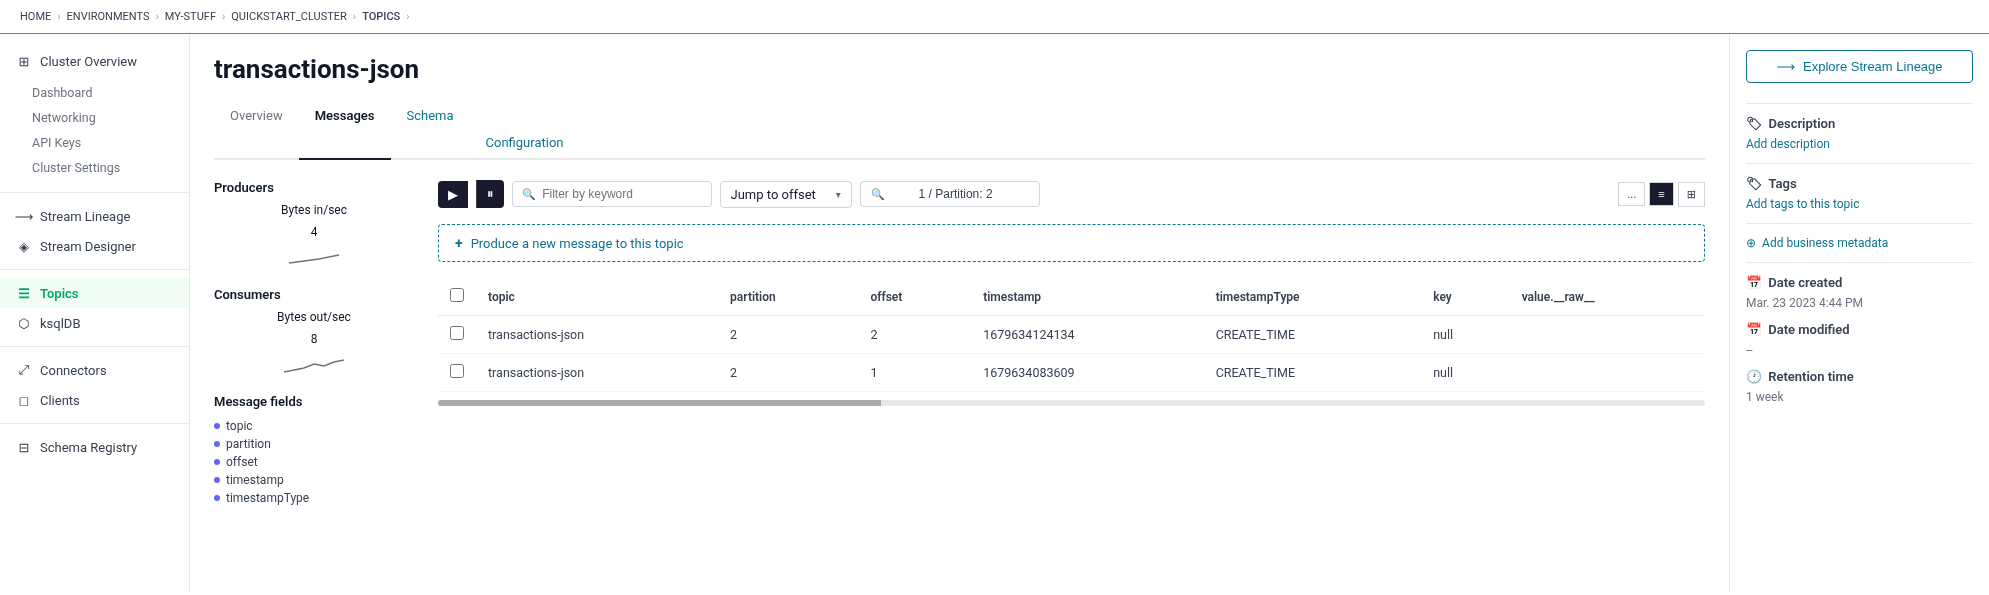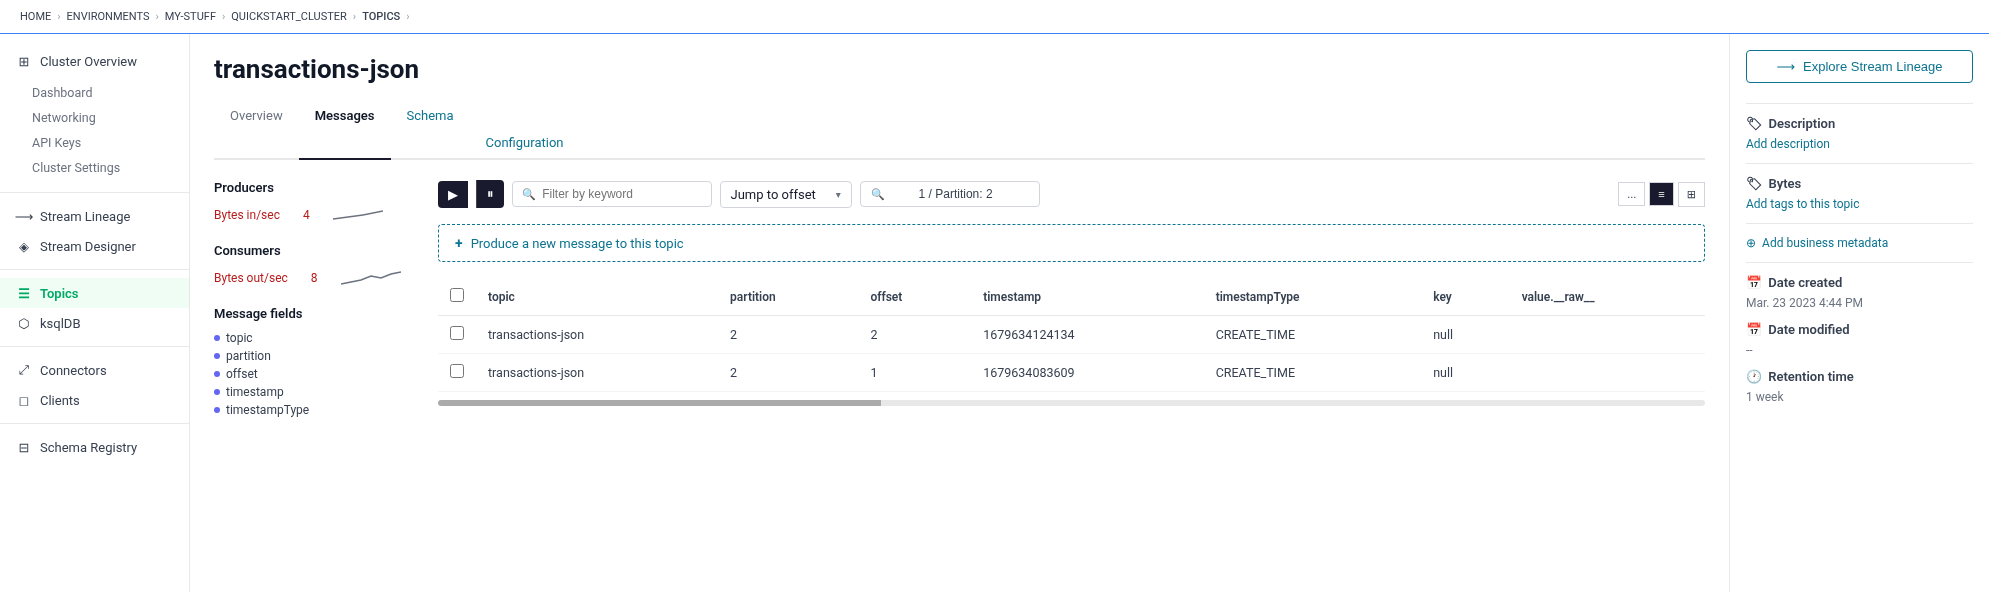--- a/index.html
+++ b/index.html
@@ -46,21 +46,21 @@
     
     .tabs { display: flex; border-bottom: 2px solid #e8e8e8; margin-bottom: 20px; gap: 0; }
     .tab {
       padding: 8px 16px; cursor: pointer; font-size: 13px;
       color: #6b7280; border-bottom: 2px solid transparent; margin-bottom: -2px;
     }
     .tab.active { color: #0d6efd; border-bottom-color: #1a1a2e; font-weight: 600; color: #111827; }
     .tab.schema-tab { color: #0e7490; }
     .tab.config-tab { color: #0e7490; margin-top: 27px; }
     .metric-group h3 { font-size: 13px; font-weight: 600; color: #111827; margin-bottom: 8px; }
-    .metric-item { display: flex; align-items: center; gap: 23px; font-size: 12px; color: #b91c1c; }
+    .metric-item { display: flex; align-items: center; gap: 8px; font-size: 12px; color: #0f172a; flex-direction: column; }
 
     
     .msg-fields h3 { font-size: 13px; font-weight: 600; color: #111827; margin-bottom: 8px; }
     .field-item { display: flex; align-items: center; gap: 6px; padding: 2px 0; font-size: 12px; color: #374151; }
     .field-dot { width: 6px; height: 6px; background: #6366f1; border-radius: 50%; flex-shrink: 0; }
 
     
     .toolbar {
       display: flex; align-items: center; gap: 8px; margin-bottom: 16px;
     }
@@ -353,21 +353,21 @@
             <span>🏷</span>
             <span>Description</span>
           </div>
           <div class="rp-link">Add description</div>
           <div class="rp-divider"></div>
         </div>
 
         <div class="rp-section">
           <div class="rp-section-title">
             <span>🏷</span>
-            <span>Bytes</span>
+            <span>Tags</span>
           </div>
           <div class="rp-link">Add tags to this topic</div>
           <div class="rp-divider"></div>
         </div>
 
         <div class="rp-section">
           <div class="rp-link" style="display:flex;align-items:center;gap:6px;">
             <span>⊕</span>
             <span>Add business metadata</span>
           </div>

